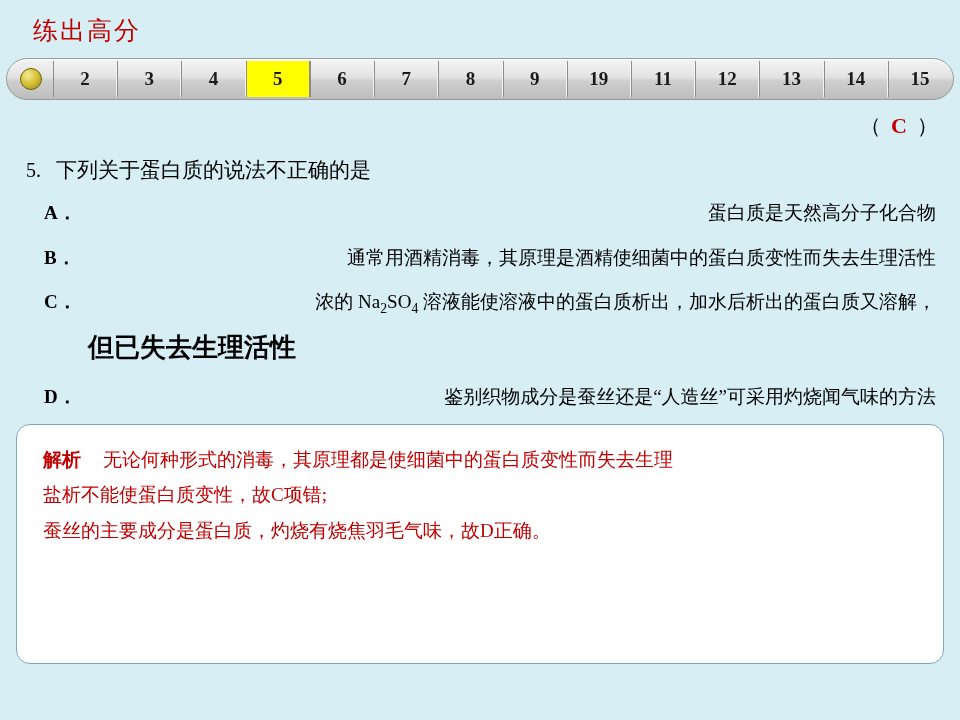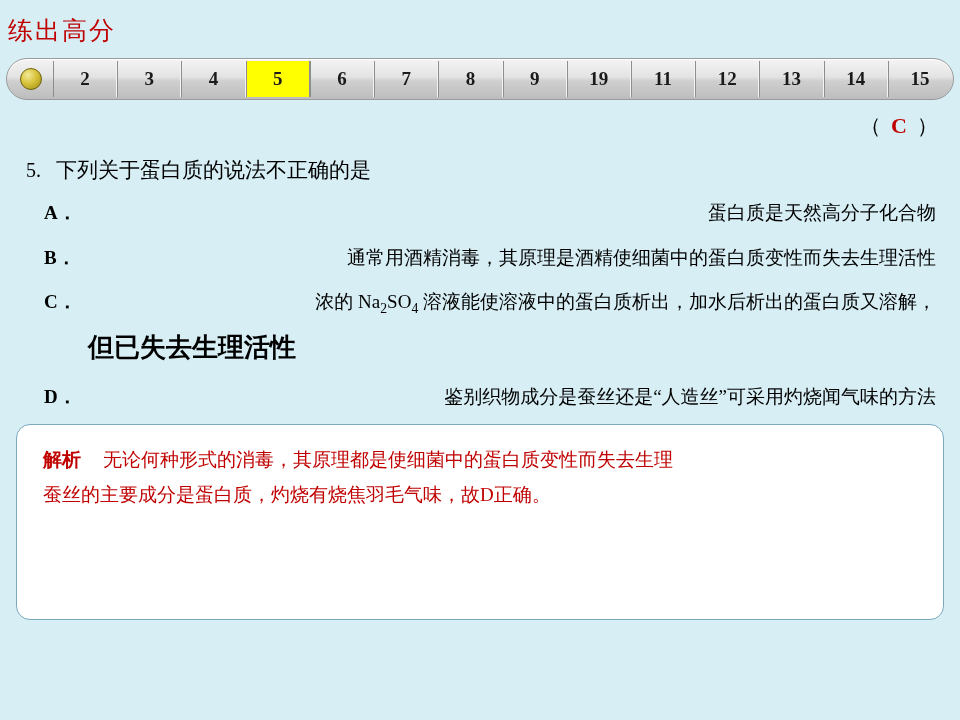--- a/index.html
+++ b/index.html
@@ -9,21 +9,21 @@
     overflow: hidden;
   }
   body {
     background: #d6eef4;
     font-family: "Liberation Serif", serif;
     position: relative;
   }
   
   .title {
     position: absolute;
-    left: 8px; top: 14px;
+    left: 33px; top: 14px;
     font-size: 25px;
     color: #c00000;
     font-family: "DejaVu Sans", sans-serif;
     letter-spacing: 2px;
     white-space: nowrap;
   }
   
   .navbar {
     position: absolute;
     left: 6px; top: 58px;
@@ -120,21 +120,21 @@
     font-size: 26px;
     margin-top: -8px;
     margin-bottom: 19px;
   }
   sub { font-size: 0.72em; }
 
   
   .explain {
     position: absolute;
     left: 16px; top: 424px;
-    width: 928px; height: 196px;
+    width: 928px; height: 240px;
     background: #ffffff;
     border: 1px solid #7ba7bf;
     border-radius: 14px;
     padding: 20px 26px 16px 26px;
   }
   .explain .line {
     color: #c00000;
     font-size: 19px;
     line-height: 1.55;
     margin-bottom: 6px;
@@ -203,15 +203,18 @@
     </div>
 
   </div>
 </div>
 
 <div class="explain">
   <div class="line">
     <span class="tag">解析</span><span>无论何种形式的消毒，其原理都是使细菌中的蛋白质变性而失去生理</span>
   </div>
   <div class="line">
+    <span>盐析不能使蛋白质变性，故C项错;</span>
+  </div>
+  <div class="line">
     <span>蚕丝的主要成分是蛋白质，灼烧有烧焦羽毛气味，故D正确。</span>
   </div>
 </div>
 
 </body></html>

